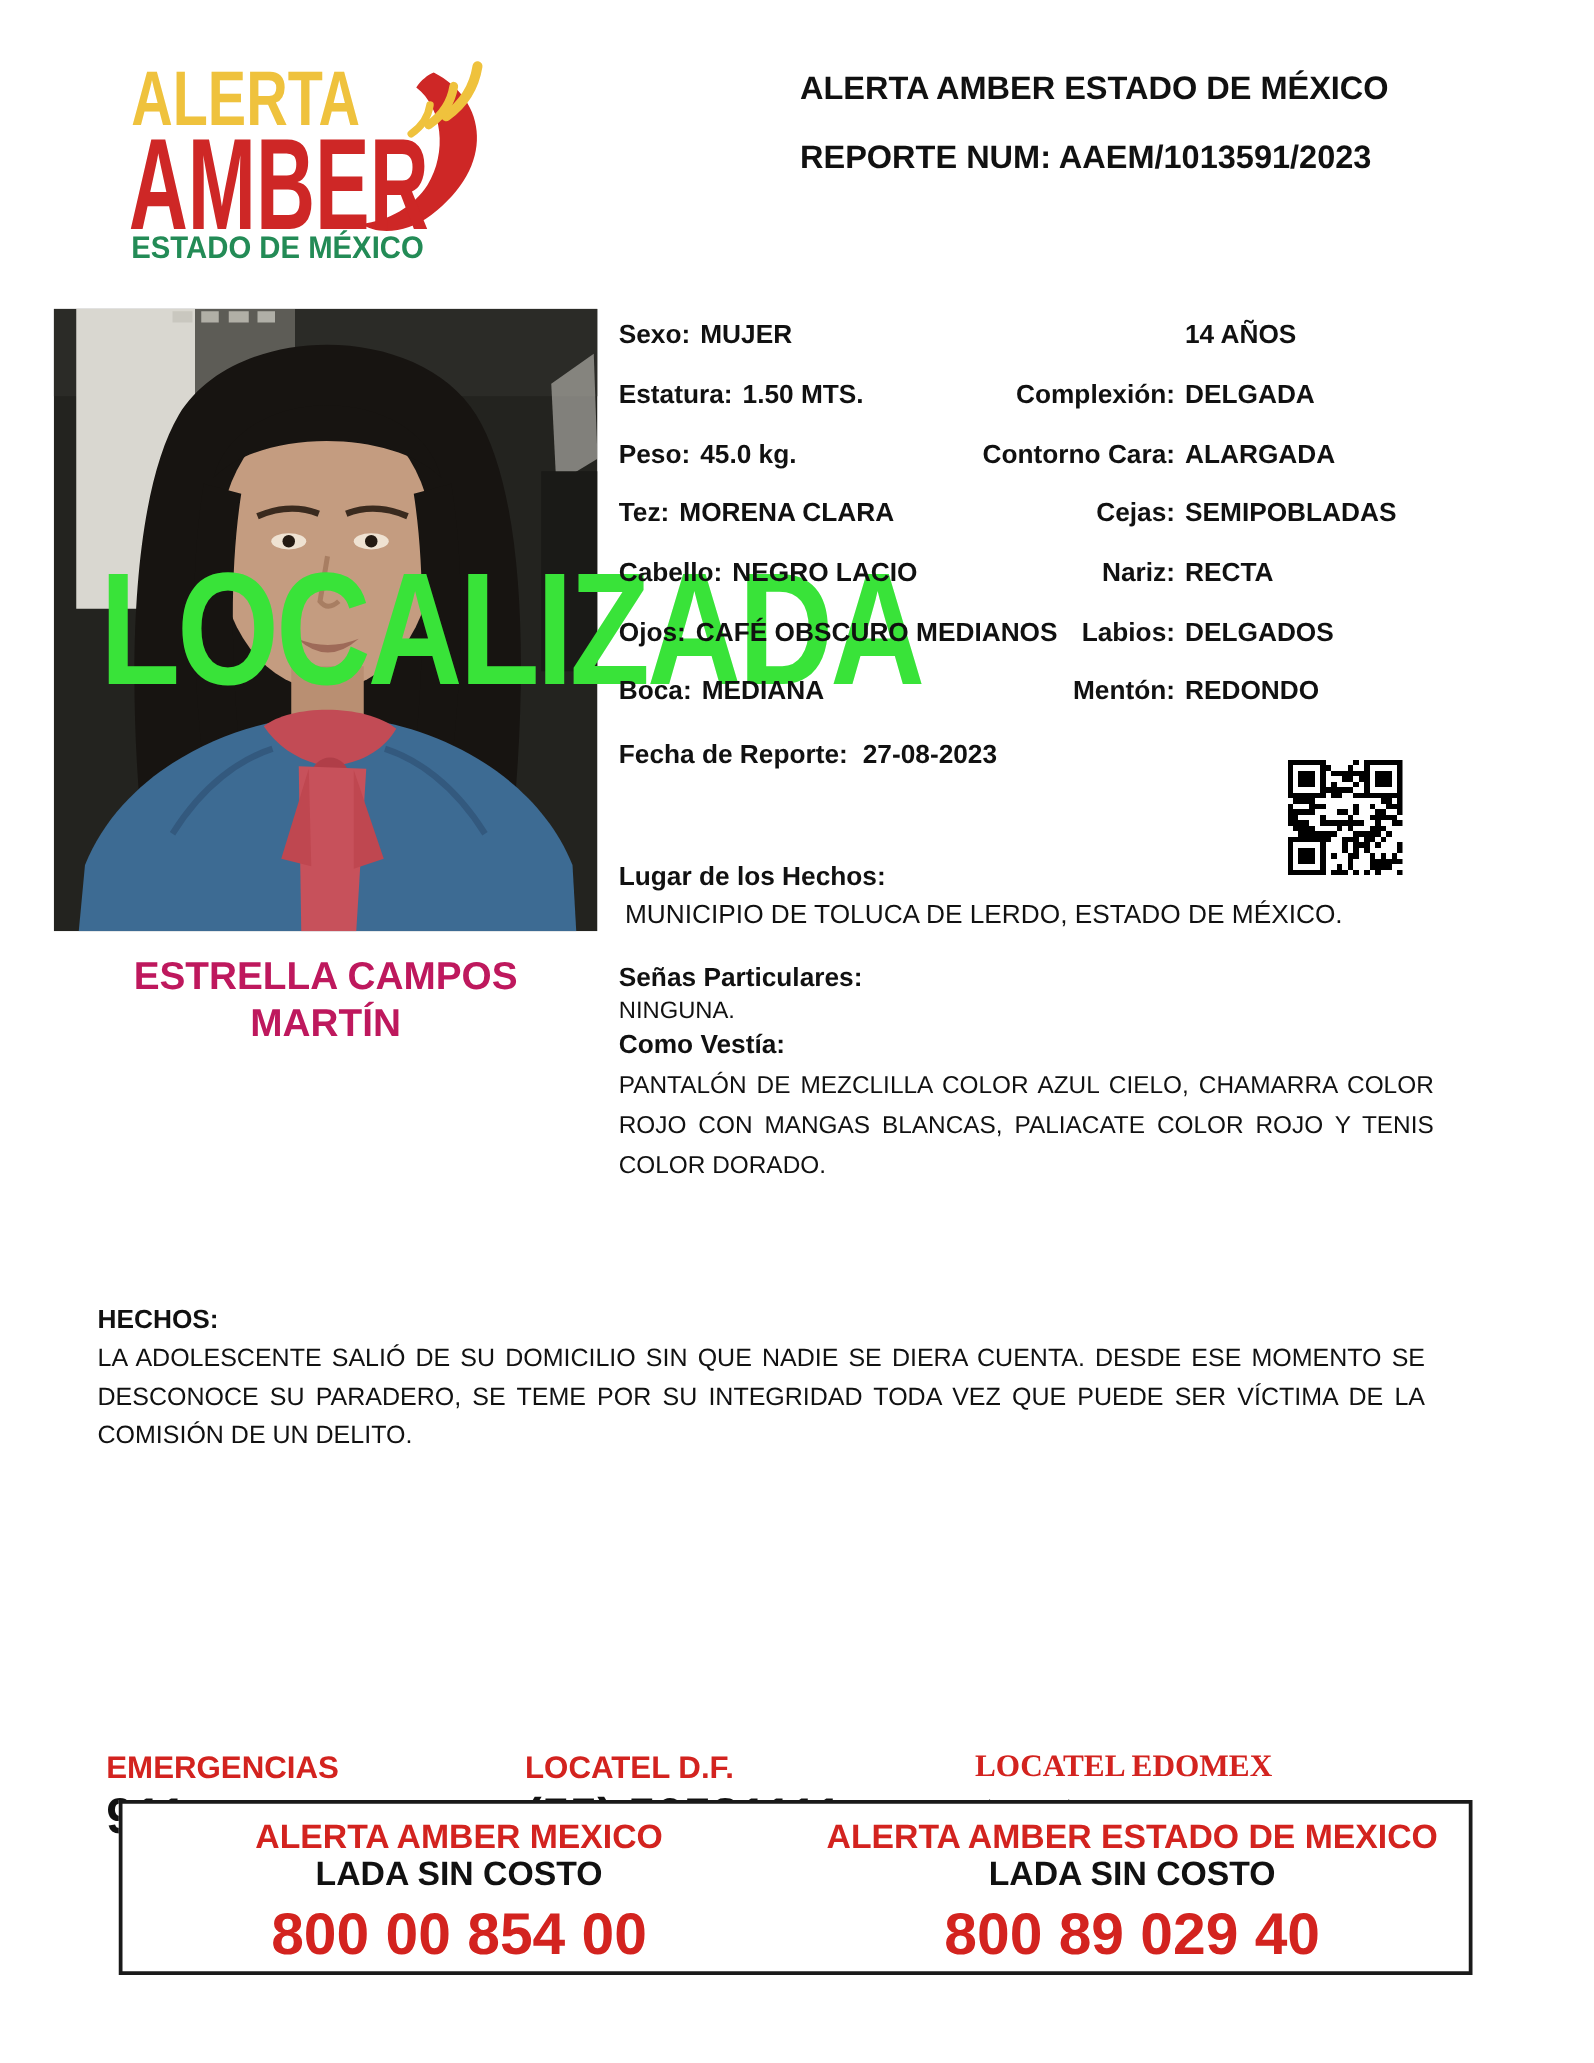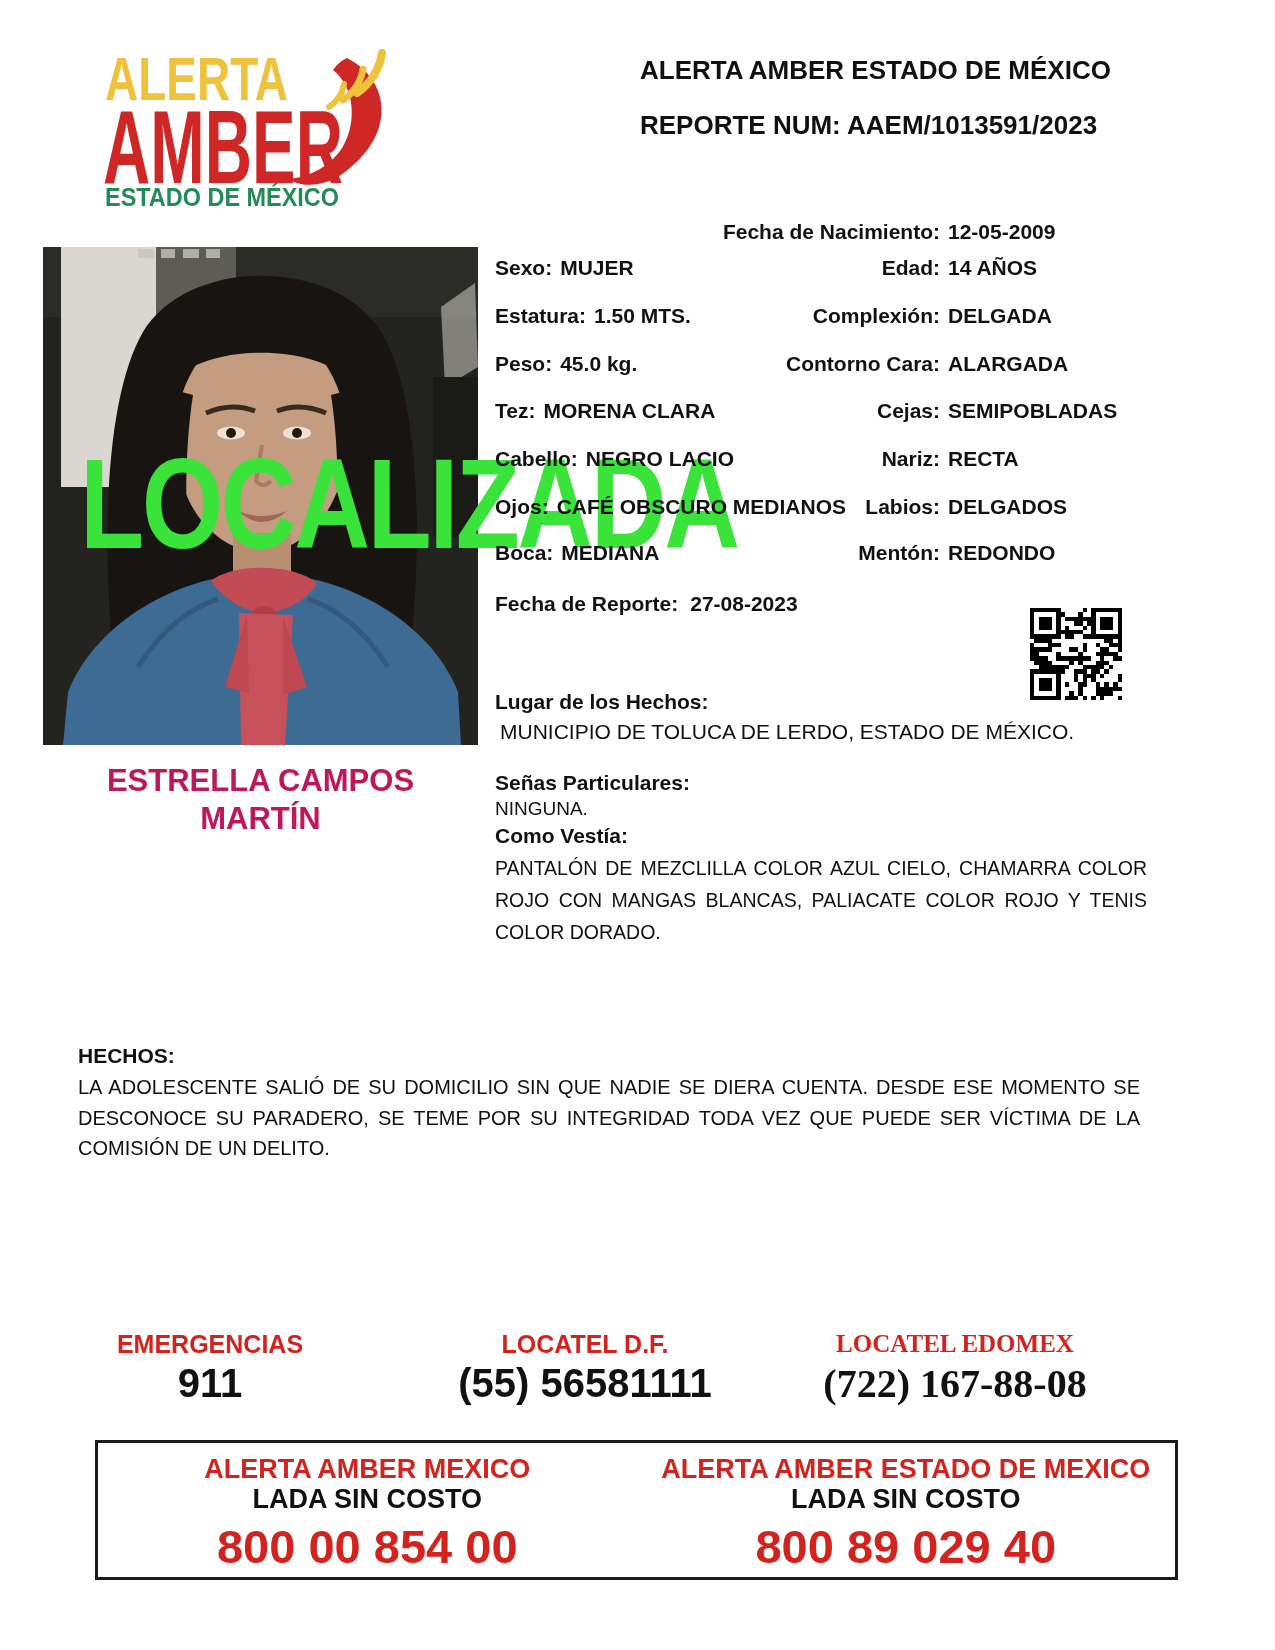--- a/index.html
+++ b/index.html
@@ -42,21 +42,21 @@
 
   
   .qr { position:absolute; left:1030px; top:608px; width:92px; height:92px; z-index:4; }
 
   
   .hechos { position:absolute; left:78px; top:1044px; width:1062px; z-index:3; color:#111; }
   .hechos .hlab { font-weight:bold; font-size:21px; margin-bottom:4px; }
   .hechos .htxt { font-size:20px; line-height:30.5px; text-align:justify; }
 
   
-  .contact { position:absolute; top:1330px; text-align:center; z-index:3; }
+  .contact { position:absolute; top:1400px; text-align:left; z-index:3; }
   .contact .clab { color:#D3231F; font-weight:bold; font-size:25px; }
   .contact .cnum { color:#111; font-weight:bold; font-size:40px; margin-top:2px; }
   .c1 { left:85px;  width:250px; }
   .c2 { left:420px; width:330px; }
   .c3 { left:780px; width:350px;font-family:Liberation Serif, serif; }
 
   
   .fbox { position:absolute; left:95px; top:1440px; width:1083px; height:140px;
     border:3px solid #1a1a1a; display:flex; z-index:3; background:#fff; }
   .fcol { width:50%; text-align:center; padding-top:12px; }
@@ -141,28 +141,23 @@
 
   <div class="watermark">LOCALIZADA</div>
 
   <div class="vname">
     <div>ESTRELLA CAMPOS</div>
     <div>MARTÍN</div>
   </div>
 
   <div class="details">
 
-    <div class="drow" style="top:5px">
-      <span class="rl">Fecha de Nacimiento:</span>
-      <span class="rv">12-05-2009</span>
-    </div>
 
     <div class="drow" style="top:41px">
       <span class="ll"><span class="lab">Sexo:</span><span>MUJER</span></span>
-      <span class="rl">Edad:</span>
       <span class="rv">14 AÑOS</span>
     </div>
 
     <div class="drow" style="top:89px">
       <span class="ll"><span class="lab">Estatura:</span><span>1.50 MTS.</span></span>
       <span class="rl">Complexión:</span>
       <span class="rv">DELGADA</span>
     </div>
 
     <div class="drow" style="top:137px">

